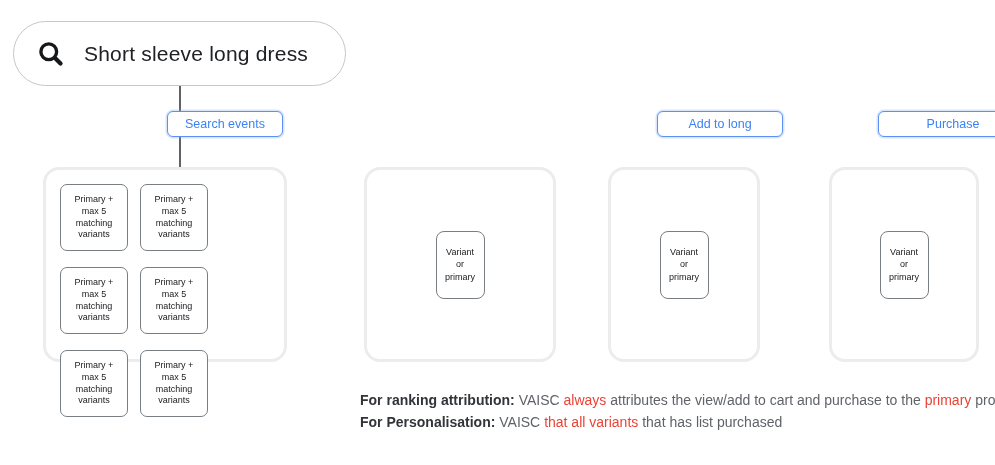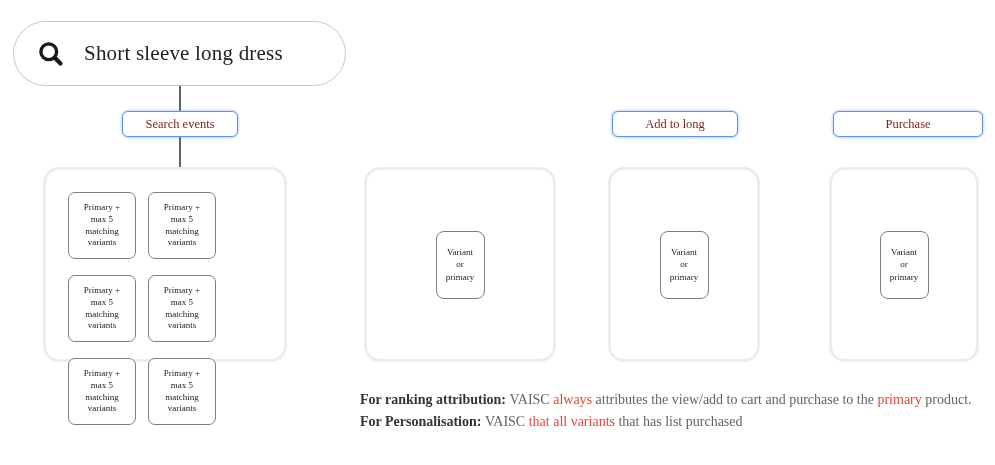--- a/index.html
+++ b/index.html
@@ -1,18 +1,18 @@
 <!DOCTYPE html>
 <html><head>
 <meta charset="utf-8">
 <style>
   html,body{margin:0;padding:0;background:#fff}
   .canvas{
     position:relative;width:995px;height:465px;background:#ffffff;
-    font-family:Liberation Serif, serif;overflow:hidden;
+    font-family:Liberation Sans, sans-serif;overflow:hidden;
   }
 
   
   .search-pill{
     position:absolute;left:13px;top:21px;width:333px;height:65px;
     border:1px solid #c4c7cc;border-radius:33px;background:#fff;
     display:flex;align-items:center;padding-left:22px;box-sizing:border-box;
   }
   .search-icon{display:flex;align-items:center}
   .search-query{margin-left:18px;font-size:21px;color:#202124;letter-spacing:.2px}
@@ -21,33 +21,33 @@
   .connector{position:absolute;width:1.5px;background:#5f6368}
   .connector.seg1{left:179px;top:86px;height:25px}
   .connector.seg2{left:179px;top:137px;height:30px}
 
   
   .event-label{
     position:absolute;top:111px;height:26px;box-sizing:border-box;
     border:1.5px solid #5b92f2;border-radius:6px;background:#fff;
     box-shadow:0 0 0 1.5px rgba(138,180,248,.35);
     display:flex;align-items:center;justify-content:center;
-    font-size:12.5px;color:#7f1d1d;
+    font-size:12.5px;color:#3b82f6;margin-left:45px;
   }
   .label-search{left:122px;width:116px}
   .label-product-view{left:392px;width:140px}
   .label-add-to-cart{left:612px;width:126px}
   .label-purchase{left:833px;width:150px}
 
   
   .stage-box{
     position:absolute;top:167px;height:195px;box-sizing:border-box;
     border:3px solid #ececec;border-radius:16px;background:#fff;
   }
-  .stage-search{left:43px;width:244px;display:flex;flex-wrap:wrap;gap:16px 12px;padding:22px;align-content:flex-start}
+  .stage-search{left:43px;width:244px;display:flex;flex-wrap:wrap;gap:16px 12px;padding:14px;align-content:flex-start}
   .stage-product-view{left:364px;width:192px;display:flex;align-items:center;justify-content:center}
   .stage-add-to-cart{left:608px;width:152px;display:flex;align-items:center;justify-content:center}
   .stage-purchase{left:829px;width:150px;display:flex;align-items:center;justify-content:center}
 
   
   .item-box{
     width:68px;height:67px;box-sizing:border-box;
     border:1px solid #797e83;border-radius:7px;background:#fff;
     display:flex;align-items:center;justify-content:center;text-align:center;
     font-size:9px;line-height:1.3;color:#202124;white-space:pre-line;

